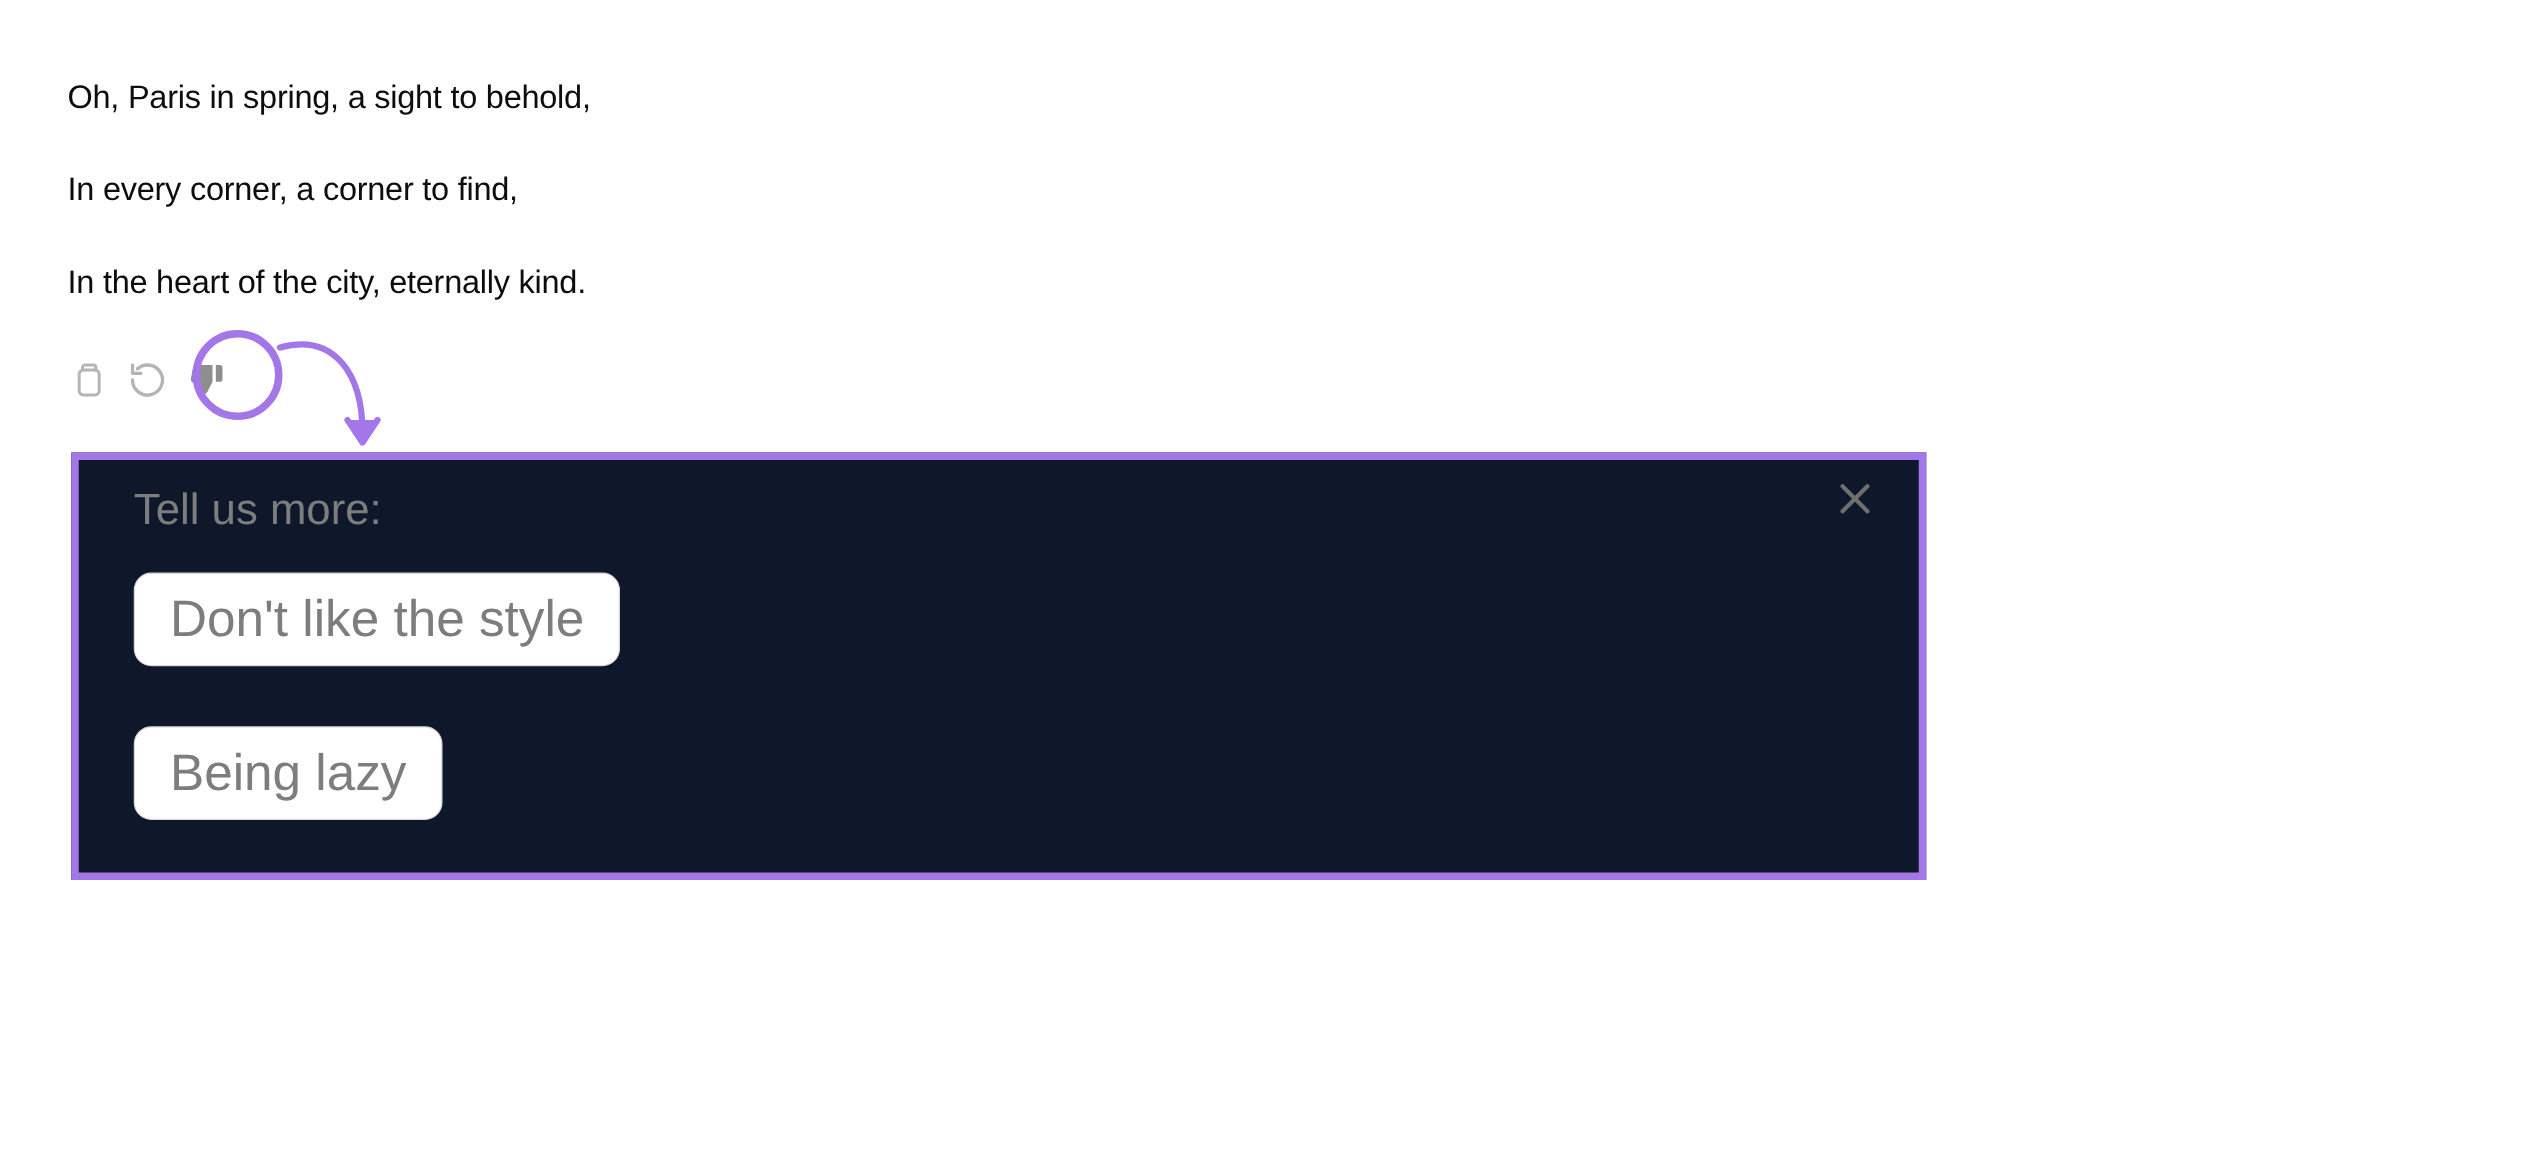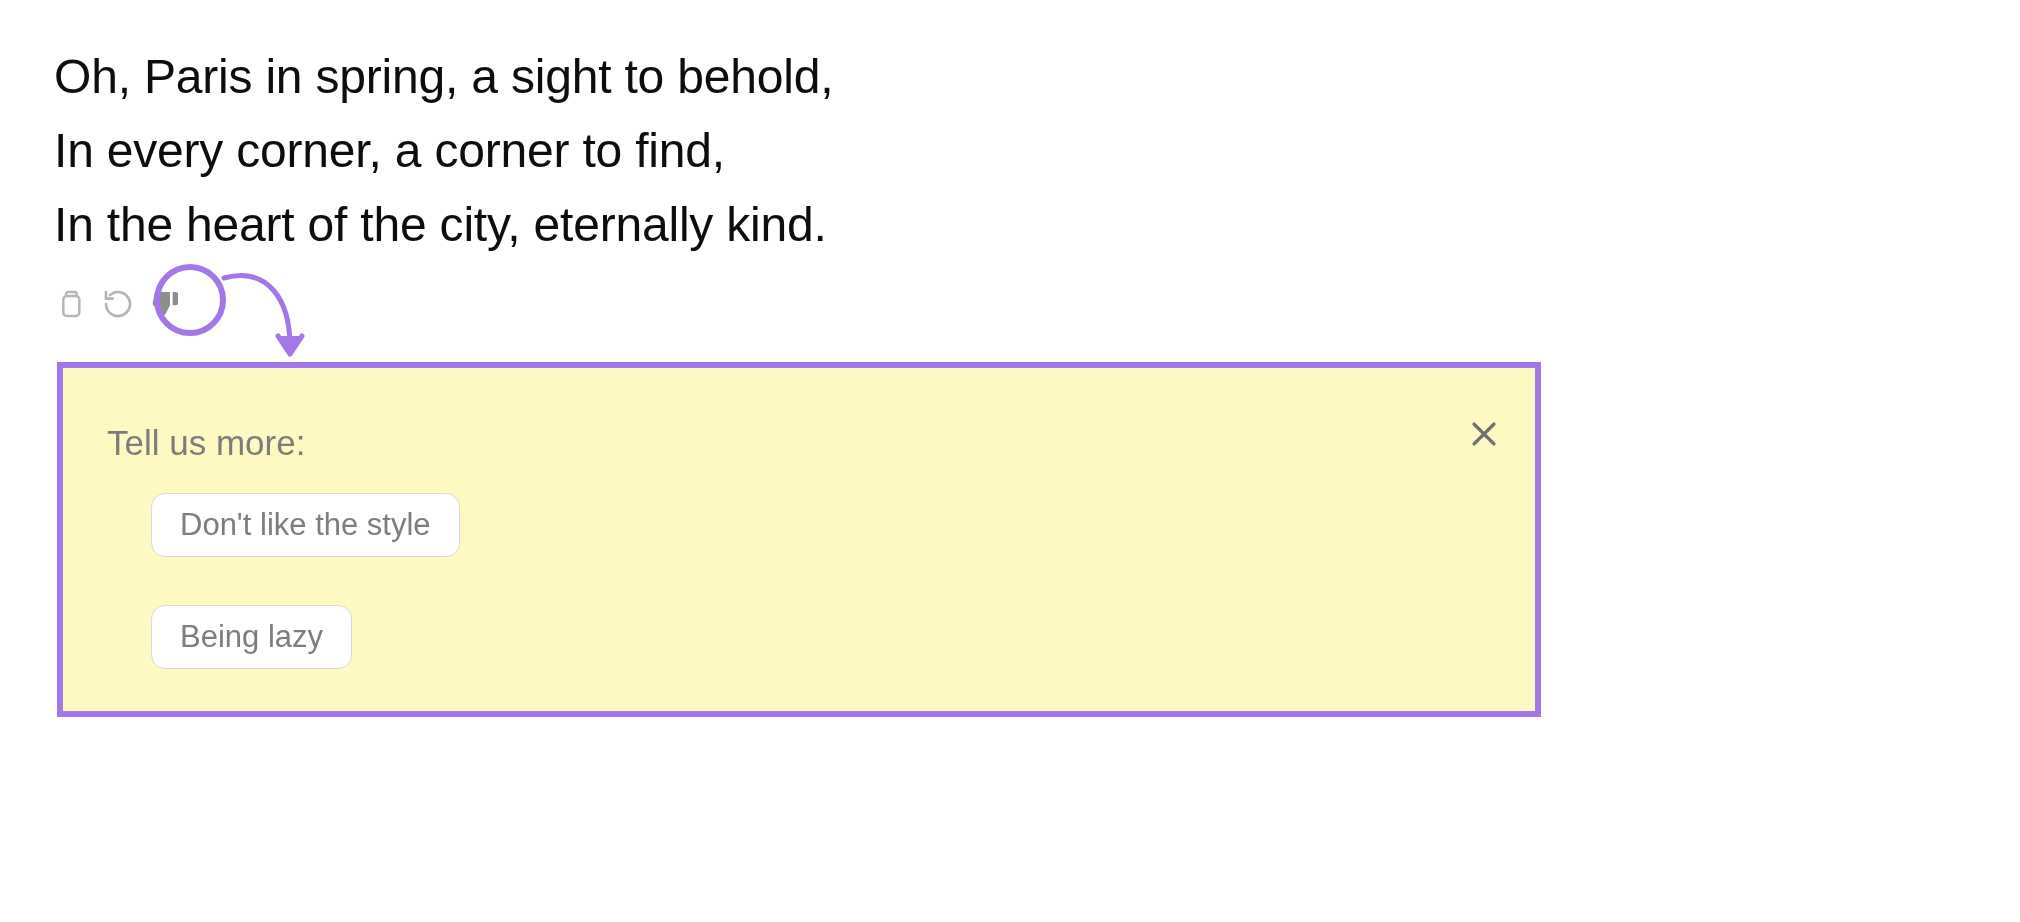--- a/index.html
+++ b/index.html
@@ -7,21 +7,21 @@
       font-family: -apple-system, BlinkMacSystemFont, "Segoe UI", Helvetica, Arial, sans-serif;
       background: #ffffff;
       width: 2020px;
       height: 922px;
       position: relative;
     }
     .message-area {
       padding: 40px 54px 0 54px;
     }
     .poem-line {
-      font-size: 48px;
+      font-size: 26px;
       line-height: 74px;
       font-weight: 400;
       color: #0d0d0d;
       letter-spacing: -0.2px;
     }
     .action-row {
       display: flex;
       align-items: center;
       gap: 16px;
       margin-top: 26px;
@@ -54,22 +54,22 @@
       width: 90px;
       height: 100px;
       pointer-events: none;
     }
     .feedback-panel {
       position: absolute;
       left: 57px;
       top: 362px;
       width: 1484px;
       border: 6px solid #a477e9;
-      background: #fef9c3;
-      padding: 55px 44px 42px 44px;
+      background: #0f172a;
+      padding: 20px 44px 42px 44px;
     }
     .feedback-header {
       display: flex;
       justify-content: space-between;
       align-items: flex-start;
     }
     .feedback-title {
       font-size: 35px;
       color: #7d7d7d;
       font-weight: 400;
@@ -87,27 +87,26 @@
     .chip-rows {
       margin-top: 30px;
       display: flex;
       flex-wrap: wrap;
       gap: 24px 26px;
     }
     .chip {
       border: 1.5px solid #d9d9d9;
       border-radius: 14px;
       padding: 14px 28px;
-      font-size: 31px;
+      font-size: 41px;
       color: #7d7d7d;
       background: #ffffff;
       cursor: pointer;
       line-height: 1.1;
       font-weight: 400;
-      margin-left: 44px;
     }
     
     .chip-break { flex-basis: 100%; height: 0; }
   </style>
 </head>
 <body>
 
 <div class="message-area">
   <div class="poem-line">Oh, Paris in spring, a sight to behold,</div>
   <div class="poem-line">In every corner, a corner to find,</div>

